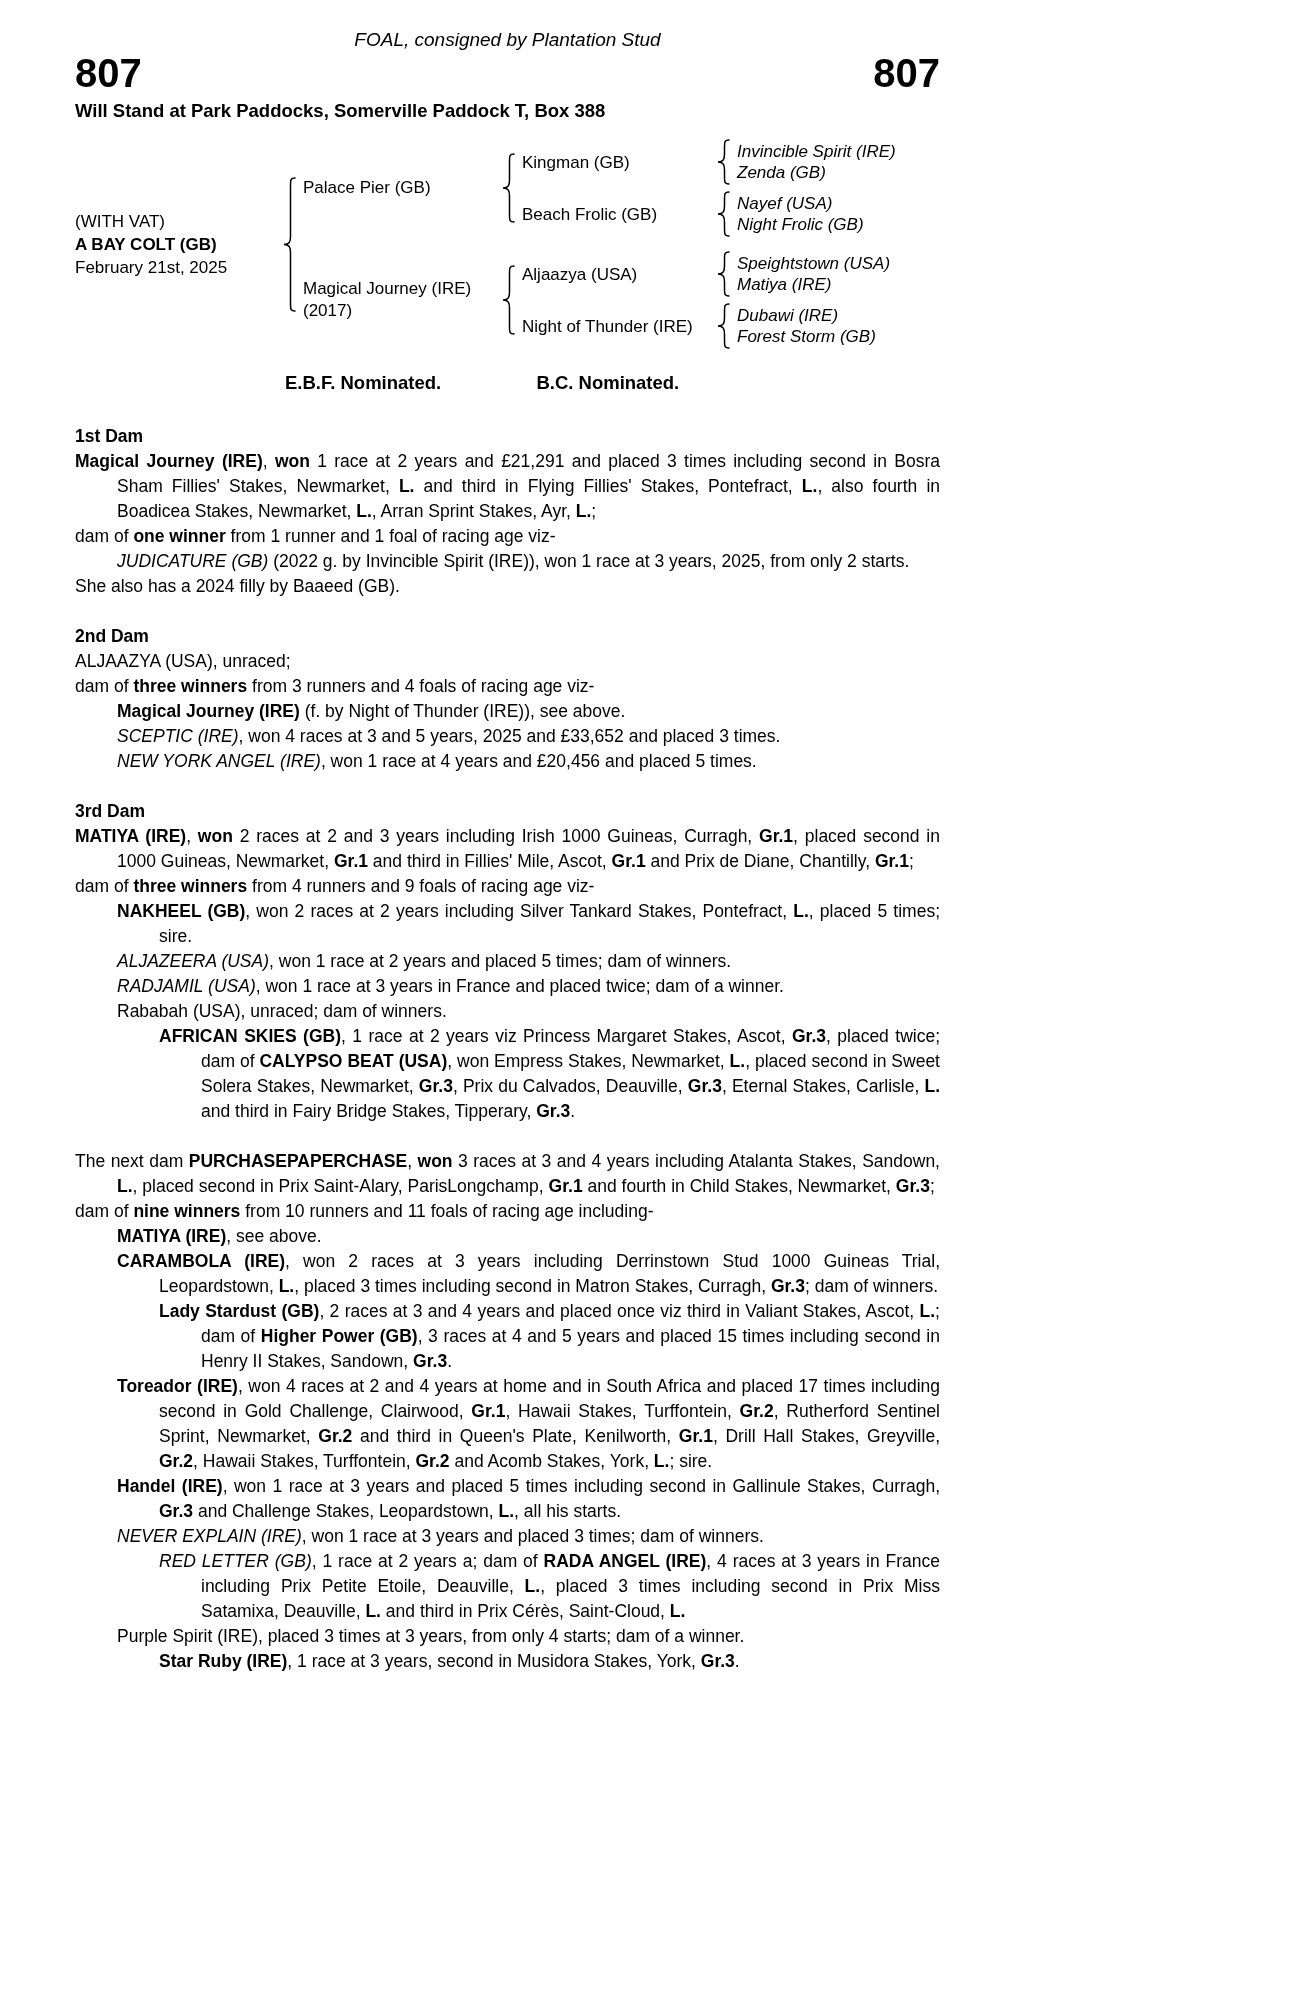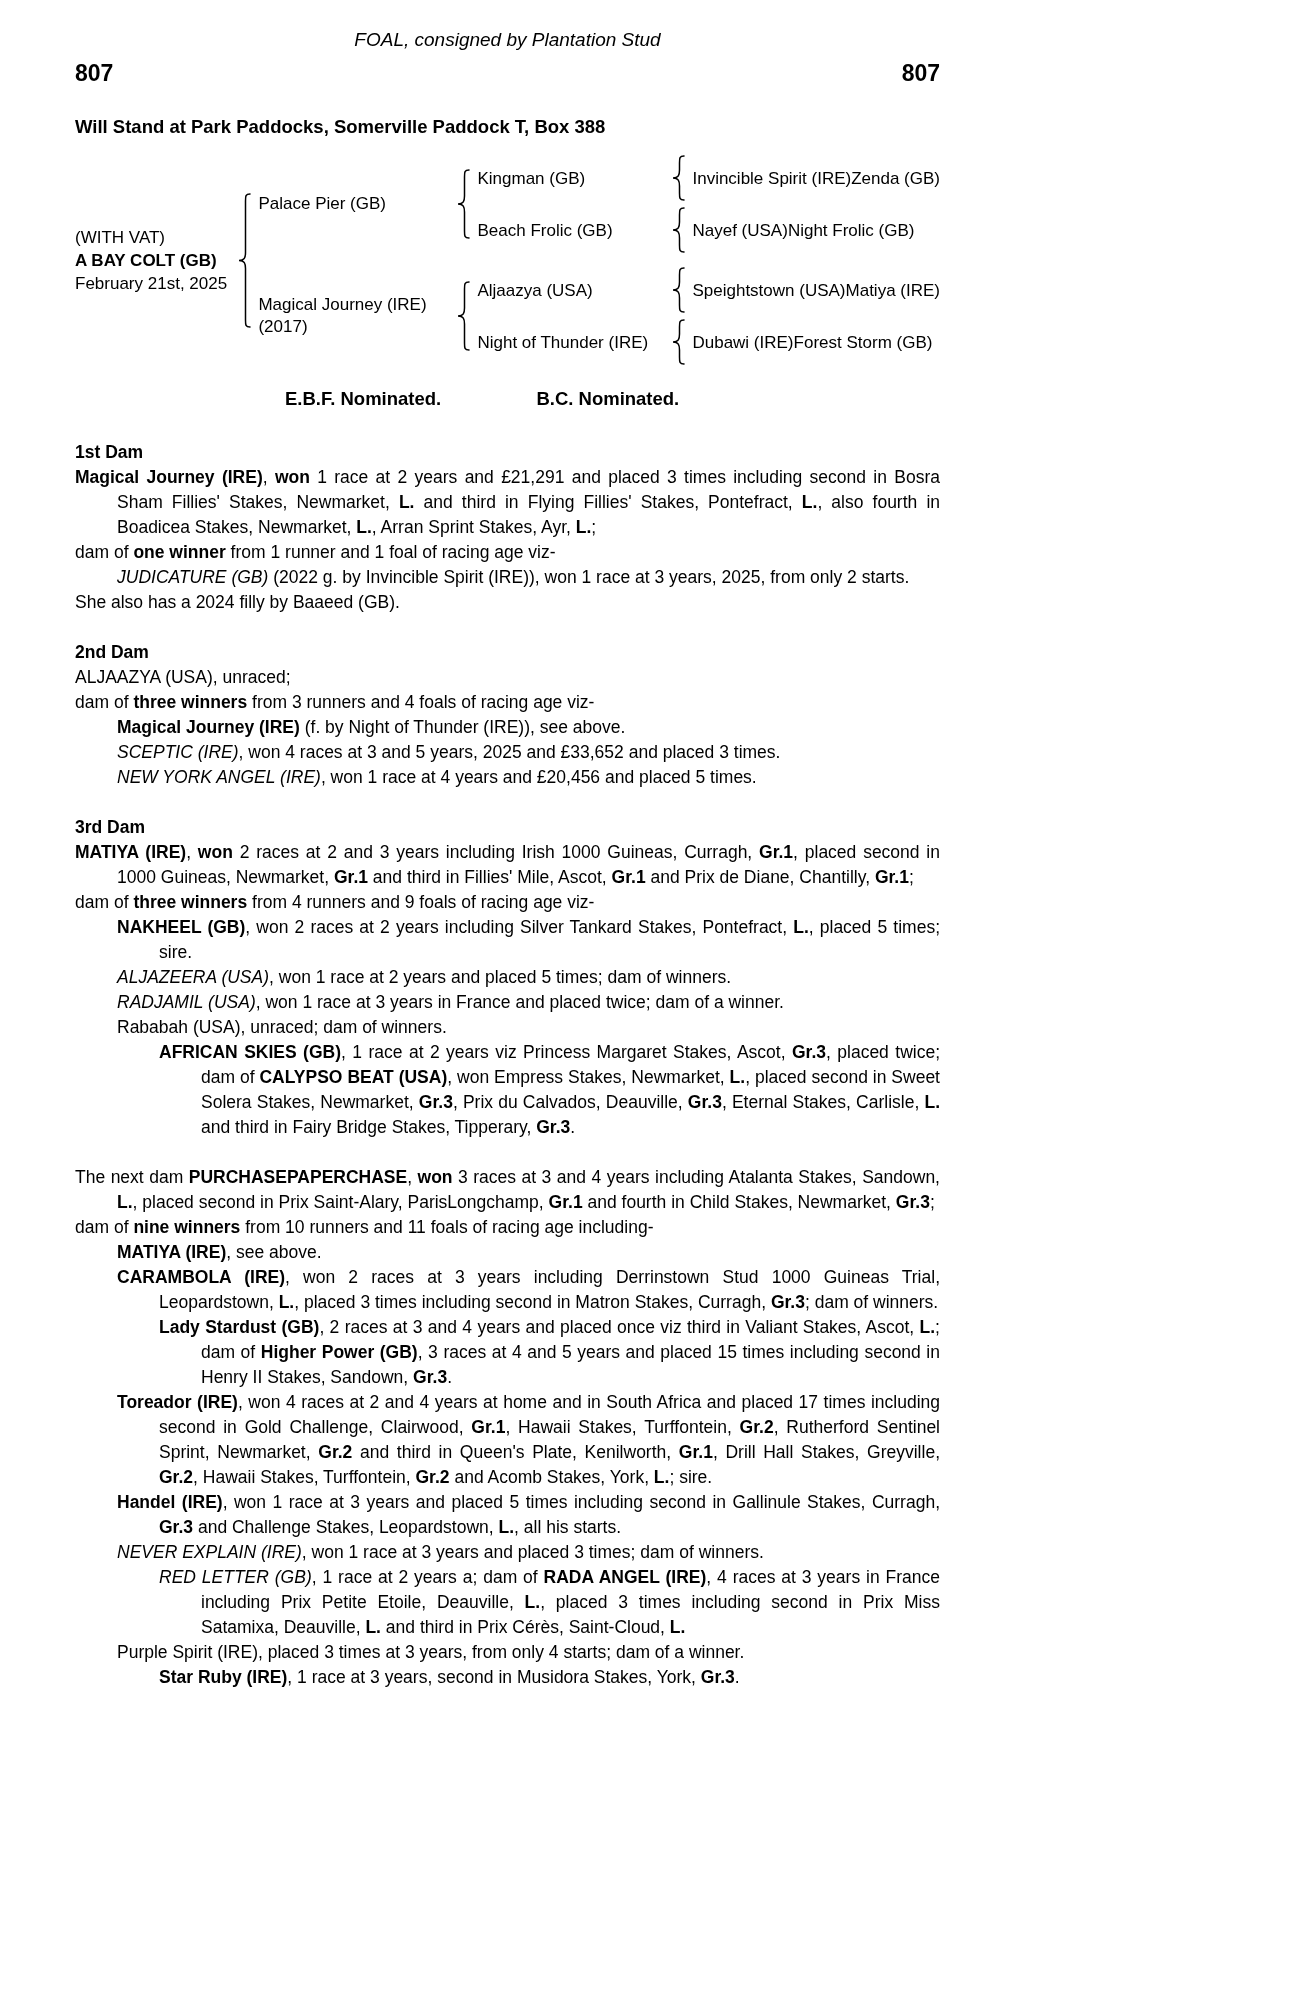--- a/index.html
+++ b/index.html
@@ -25,43 +25,43 @@
     text-align: center;
     font-style: italic;
     font-size: 19px;
     line-height: 24px;
   }
   .lot-row {
     display: flex;
     justify-content: space-between;
     align-items: baseline;
     font-weight: bold;
-    font-size: 23px;
+    font-size: 40px;
     line-height: 38px;
     margin-top: 2px;
   }
   .stand-line {
     font-weight: bold;
     font-size: 18.5px;
-    margin-top: 24px;
+    margin-top: 8px;
   }
 
   
   .ped {
     margin-top: 10px;
     font-size: 17px;
     line-height: 21px;
   }
   .ped-row { display: flex; align-items: center; }
   .ped-col { display: flex; flex-direction: column; justify-content: center; }
   .subject-block { width: 205px; line-height: 23px; }
   .subject-name { font-weight: bold; }
   .parent-name { width: 196px; line-height: 22px; }
   .gp-name { width: 192px; }
-  .pair { display: flex; flex-direction: row; }
+  .pair { display: flex; flex-direction: column; font-style: italic; }
   .pair > div { white-space: nowrap; }
   .gp-row { margin: 3px 0; }
   .parent-row { margin: 4px 0; }
   .brace { display: flex; align-items: center; margin: 0 6px 0 2px; flex: none; }
 
   .nominated-row {
     margin-top: 16px;
     font-weight: bold;
     font-size: 18.5px;
   }

